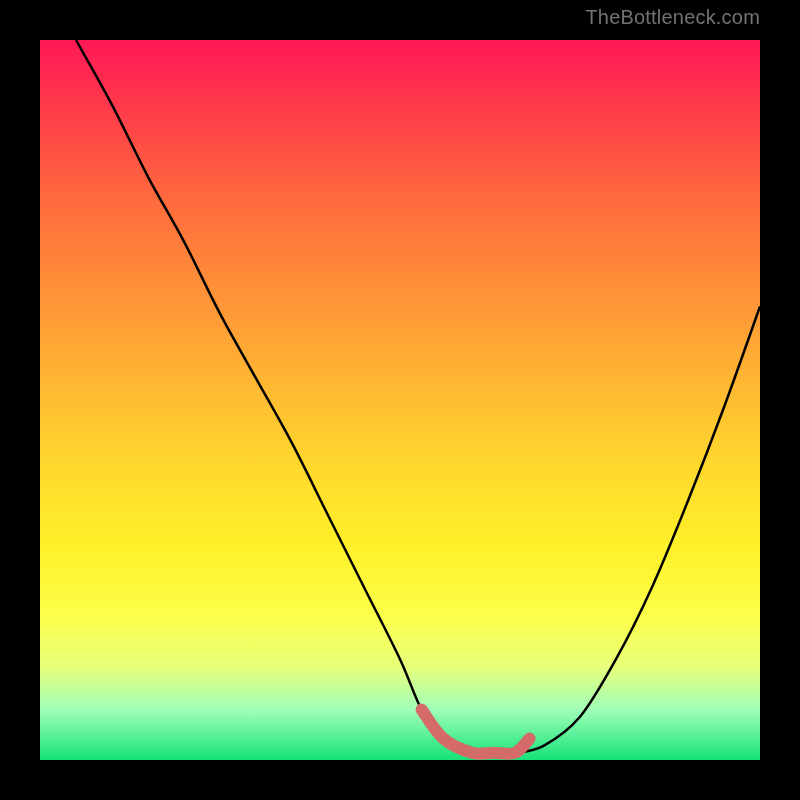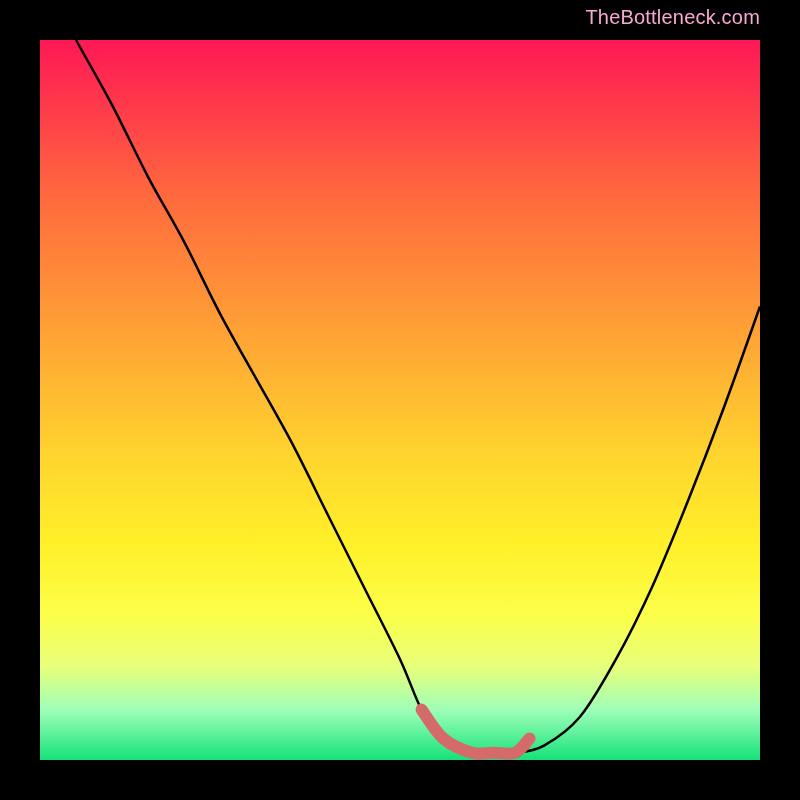--- a/index.html
+++ b/index.html
@@ -36,21 +36,21 @@
       #fbff4a 80%,
       #e8ff7a 87%,
       #9fffb8 93%,
       #16e27a 100%
     );
   }
   .watermark {
     position: absolute;
     top: 6px;
     right: 40px;
-    color: #f9a8d4;
+    color: #737373;
     font-size: 20px;
     font-weight: 500;
     letter-spacing: 0.2px;
     user-select: none;
   }
   svg.curve {
     position: absolute;
     left: 0;
     top: 0;
     width: 720px;

